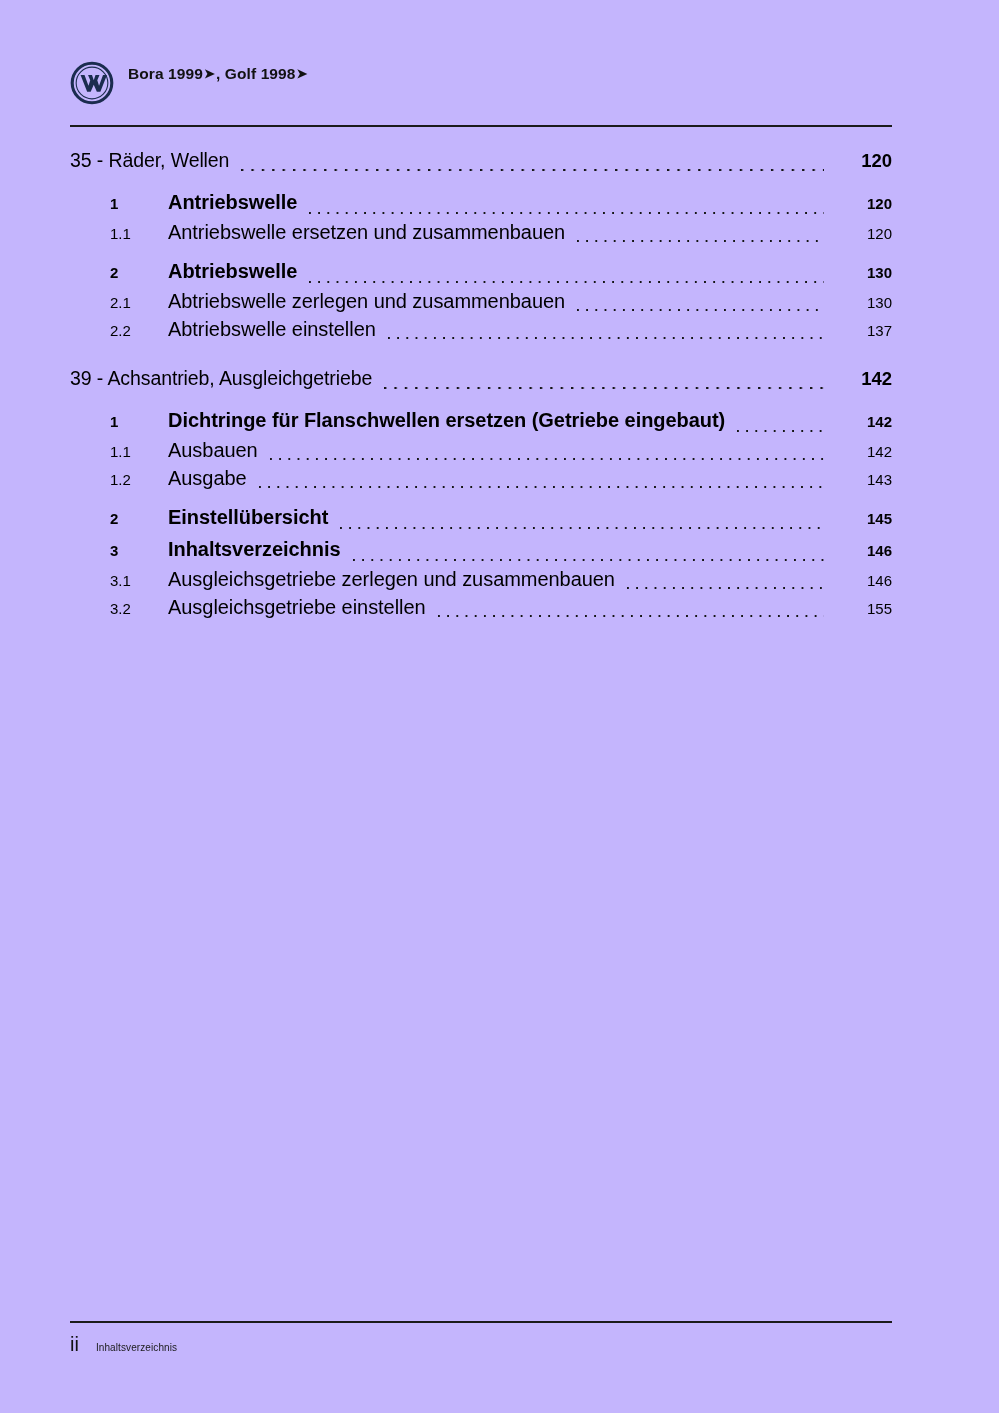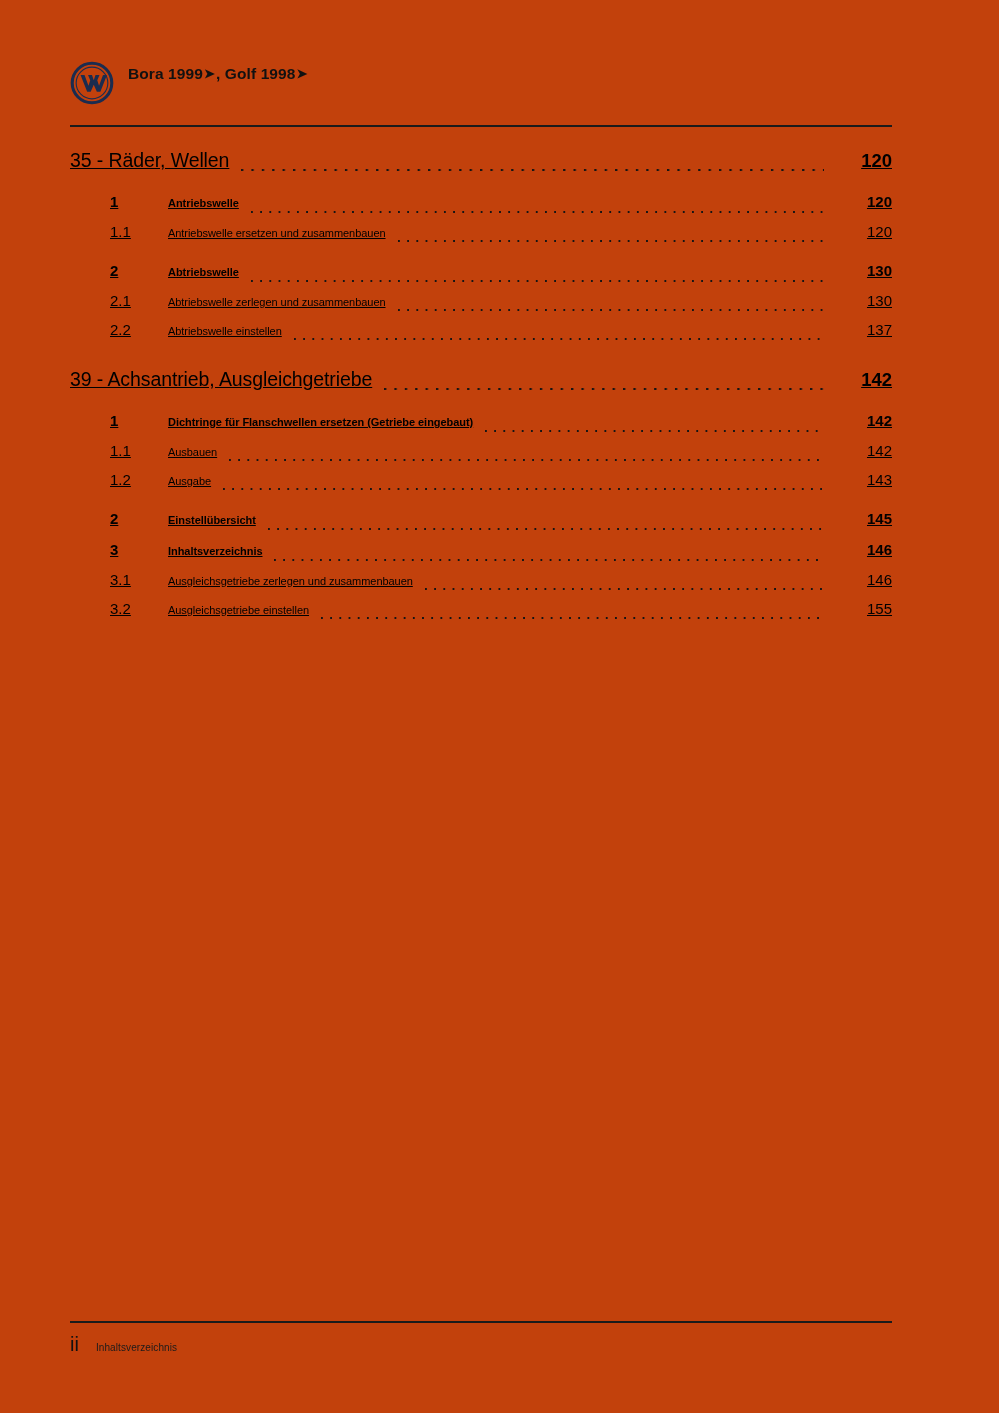--- a/index.html
+++ b/index.html
@@ -12,21 +12,21 @@
     font-family: "Liberation Sans", sans-serif;
     color: #000000;
     -webkit-font-smoothing: antialiased;
   }
 
   .page {
     position: relative;
     width: 999px;
     height: 1413px;
     margin: 0 auto;
-    background: #c2410c;
+    background: #c4b5fd;
     overflow: hidden;
     box-sizing: border-box;
   }
 
   
   .page-header {
     position: absolute;
     left: 70px;
     top: 60px;
     width: 822px;
@@ -81,21 +81,20 @@
   
   .toc {
     position: absolute;
     left: 70px;
     top: 143px;
     width: 822px;
   }
 
   .toc-section {
     margin-bottom: 0;
-    text-decoration: underline;
   }
 
   
   .sec-head {
     display: flex;
     align-items: baseline;
     font-size: 19.5px;
     font-weight: normal;
     line-height: 34px;
     color: #000;
@@ -126,21 +125,21 @@
   .entry .num {
     flex: 0 0 auto;
     width: 58px;
     padding-left: 40px;
     box-sizing: content-box;
     font-size: 15px;
   }
   .entry .label {
     flex: 0 0 auto;
     padding-right: 12px;
-    font-size: 11px;
+    font-size: 20px;
     letter-spacing: -0.05px;
     text-align: center;
   }
   .entry .pg {
     flex: 0 0 auto;
     width: 58px;
     text-align: right;
     font-size: 15px;
     padding-left: 10px;
   }

